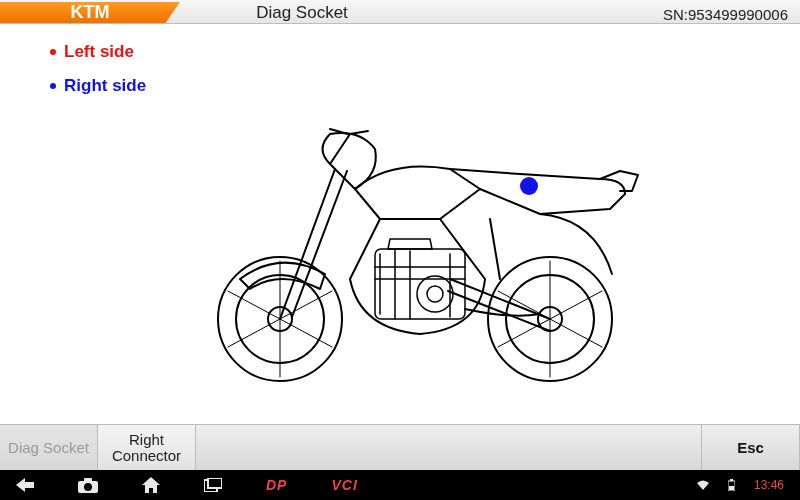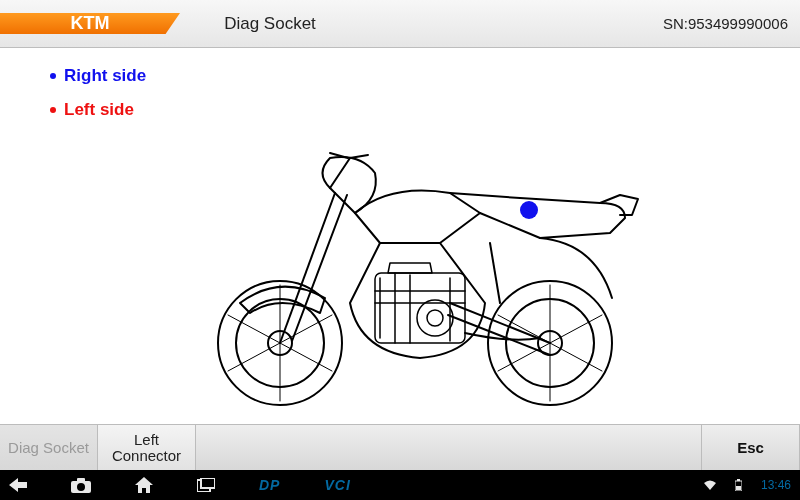--- a/index.html
+++ b/index.html
@@ -1,25 +1,26 @@
 <!DOCTYPE html>
 <html><head>
 <meta charset="utf-8">
 <style>
   * { box-sizing: border-box; margin: 0; padding: 0; }
   html, body { width: 800px; height: 500px; overflow: hidden; font-family: Arial, sans-serif; }
   body { display: flex; flex-direction: column; background: #fff; }
 
   
   .header {
-    height: 48px;
-    display: flex;
-    align-items: center;
+    height: 24px;
+    display: flex;
+    align-items: flex-end;
     background: linear-gradient(#f7f7f7, #e6e6e6);
     border-bottom: 1px solid #bdbdbd;
+    gap: 32px;
   }
   .brand-tab {
     width: 180px;
     background: linear-gradient(#ff9a1f, #f07000);
     color: #fff;
     font-size: 18px;
     font-weight: bold;
     display: flex;
     align-items: center;
     justify-content: center;
@@ -106,24 +107,24 @@
   .bt.disabled { color: #9a9a9a; background: linear-gradient(#e4e4e4,#d8d8d8); }
   .bt-socket { width: 98px; }
   .bt-connector { width: 98px; background: linear-gradient(#f4f4f4,#e2e2e2); color:#222; }
   .bt-spacer { flex: 1; border-right: 1px solid #bcbcbc; }
   .bt-esc { width: 98px; font-weight: bold; color:#111;justify-content:center; }
 
   
   .navbar {
     height: 30px;
     background: #000;
-    color: #0369a1;
-    display: flex;
-    align-items: center;
-    padding: 0 9px;
+    color: #ef4444;
+    display: flex;
+    align-items: center;
+    padding: 0 16px;
     font-size: 12px;
     justify-content: flex-end;
   }
   .nav-left { display:flex; gap:44px; align-items:center; }
   .nav-ico { display:flex; align-items:center; justify-content:center; }
   .nav-ico svg { fill:#e8e8e8; }
   .nav-text { font-style: italic; font-weight: bold; letter-spacing: 1px; font-size: 14px; }
   .nav-right { margin-left:auto; display:flex; align-items:center; gap:19px; }
 </style>
 </head>
@@ -137,27 +138,27 @@
     <span>Diag Socket</span>
   </div>
   <div class="hdr-spacer"></div>
   <div class="serial">
     <span>SN:953499990006</span>
   </div>
 </div>
 
 <div class="content">
   <div class="legend">
+    <div class="legend-row red">
+      <span class="dot"></span>
+      <span>Left side</span>
+    </div>
     <div class="legend-row blue">
       <span class="dot"></span>
       <span>Right side</span>
-    </div>
-    <div class="legend-row red">
-      <span class="dot"></span>
-      <span>Left side</span>
     </div>
   </div>
 
   <div class="moto-wrap">
     <svg viewBox="0 0 470 310">
       <g fill="none" stroke="#000" stroke-width="2" stroke-linejoin="round" stroke-linecap="round">
 
         <circle cx="100" cy="240" r="62"></circle>
         <circle cx="100" cy="240" r="44"></circle>
         <circle cx="100" cy="240" r="12"></circle>
@@ -217,21 +218,21 @@
     </svg>
     <div class="marker"></div>
   </div>
 </div>
 
 <div class="bottom-tabs">
   <div class="bt bt-socket disabled">
     <span>Diag Socket</span>
   </div>
   <div class="bt bt-connector">
-    <span>Left Connector</span>
+    <span>Right Connector</span>
   </div>
   <div class="bt-spacer"></div>
   <div class="bt bt-esc">
     <span>Esc</span>
   </div>
 </div>
 
 <div class="navbar">
   <div class="nav-left">
     <span class="nav-ico">

